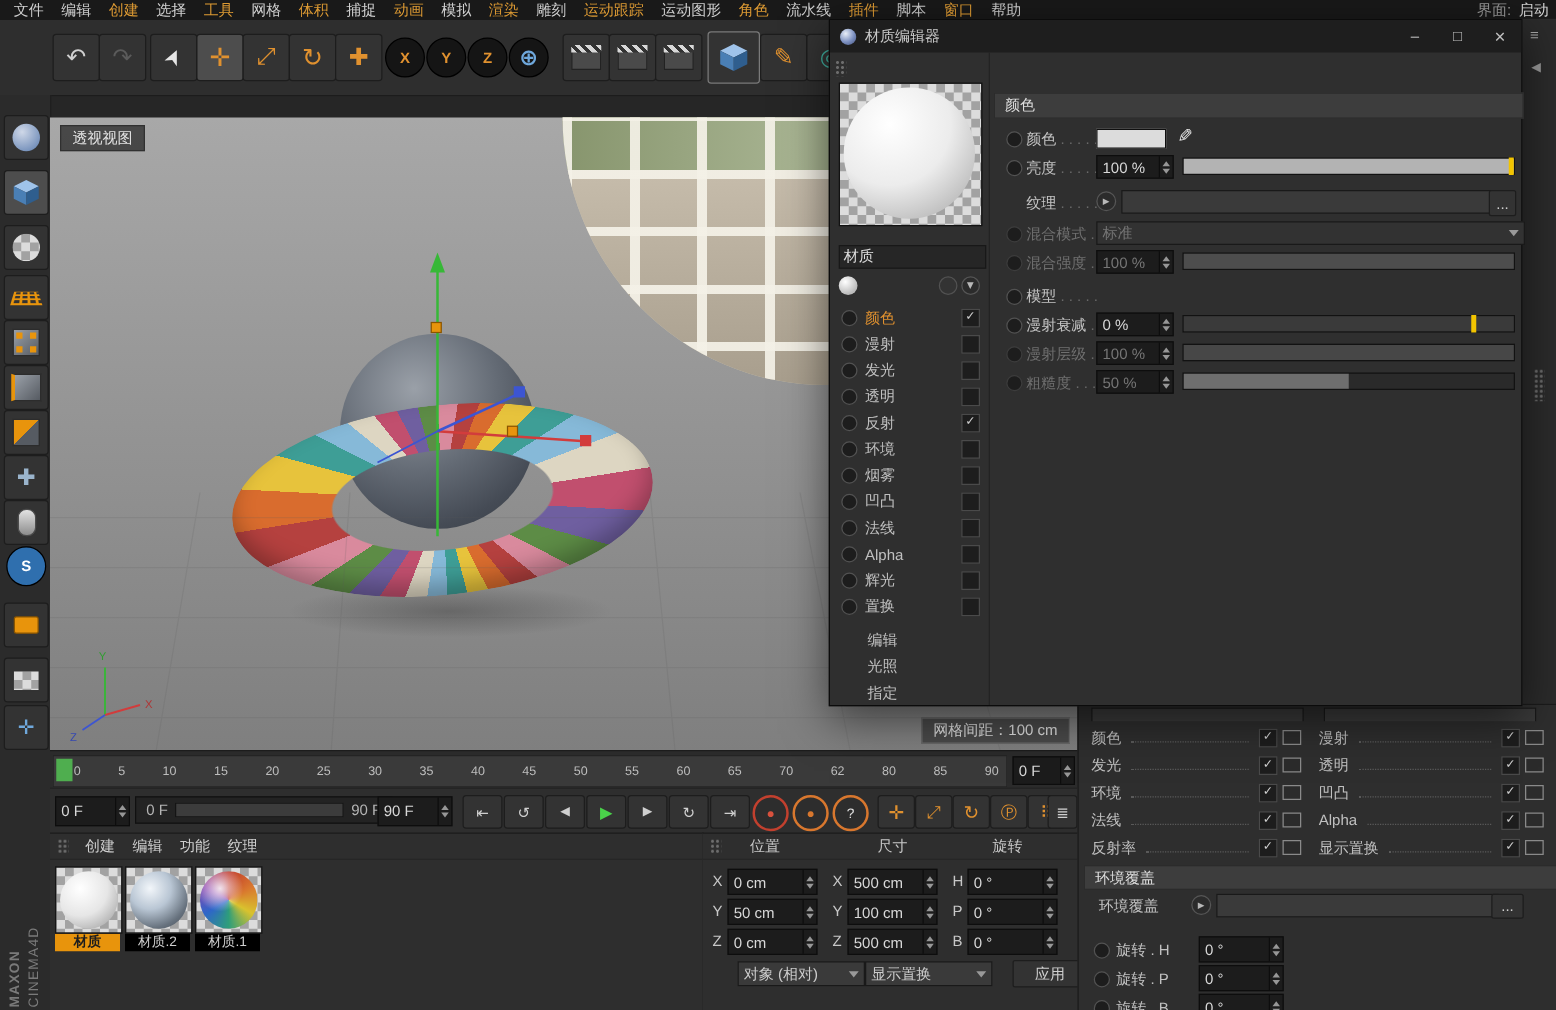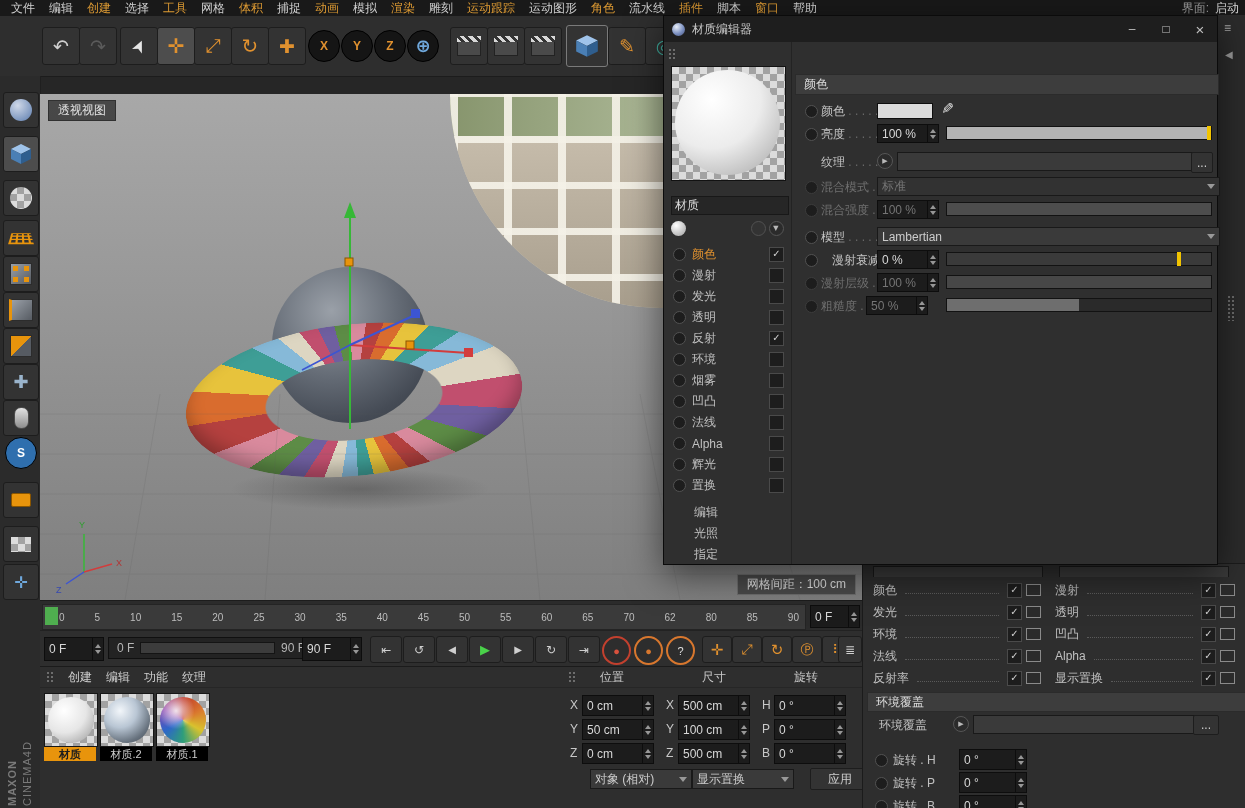--- a/index.html
+++ b/index.html
@@ -798,27 +798,23 @@
           <i class="up"></i>
           <i class="dn"></i>
         </span>
       </div>
     <div class="slider" style="left:282px;top:186px;width:264px;height:12px">
         <div class="fill" style="width:100%;background:#4d4d4d"></div>
       </div>
 
     <div class="radio abs" style="left:141px;top:215px"></div>
     <span class="plabel" style="left:157px;top:213px">模型</span>
-    <div class="dd" style="left:213px;top:211px;width:333px;height:17px">
-        <span class="v">Lambertian</span>
-        <span class="caret"></span>
-      </div>
 
     <div class="radio abs" style="left:141px;top:238px"></div>
-    <span class="plabel" style="left:168px;top:236px">漫射衰减</span>
+    <span class="plabel" style="left:157px;top:236px">漫射衰减</span>
     <div class="spin" style="left:213px;top:234px;width:60px;height:17px">
         <span class="v">0 %</span>
         <span class="ar">
           <i class="up"></i>
           <i class="dn"></i>
         </span>
       </div>
     <div class="slider" style="left:282px;top:236px;width:264px;height:12px">
       <div class="fill" style="width:100%;background:#3a3a3a"></div>
         <div class="tick" style="left:87%"></div>
@@ -832,21 +828,21 @@
           <i class="up"></i>
           <i class="dn"></i>
         </span>
       </div>
     <div class="slider" style="left:282px;top:259px;width:264px;height:12px">
         <div class="fill" style="width:100%;background:#474747"></div>
       </div>
 
     <div class="radio dim abs" style="left:141px;top:284px"></div>
     <span class="plabel dis" style="left:157px;top:282px">粗糙度</span>
-    <div class="spin" style="left:202px;top:280px;width:60px;height:17px">
+    <div class="spin" style="left:213px;top:280px;width:60px;height:17px">
         <span class="v" style="color:#757575">50 %</span>
         <span class="ar">
           <i class="up"></i>
           <i class="dn"></i>
         </span>
       </div>
     <div class="slider" style="left:282px;top:282px;width:264px;height:12px">
         <div class="fill" style="width:50%;background:#6e6e6e"></div>
       </div>
   </div>

